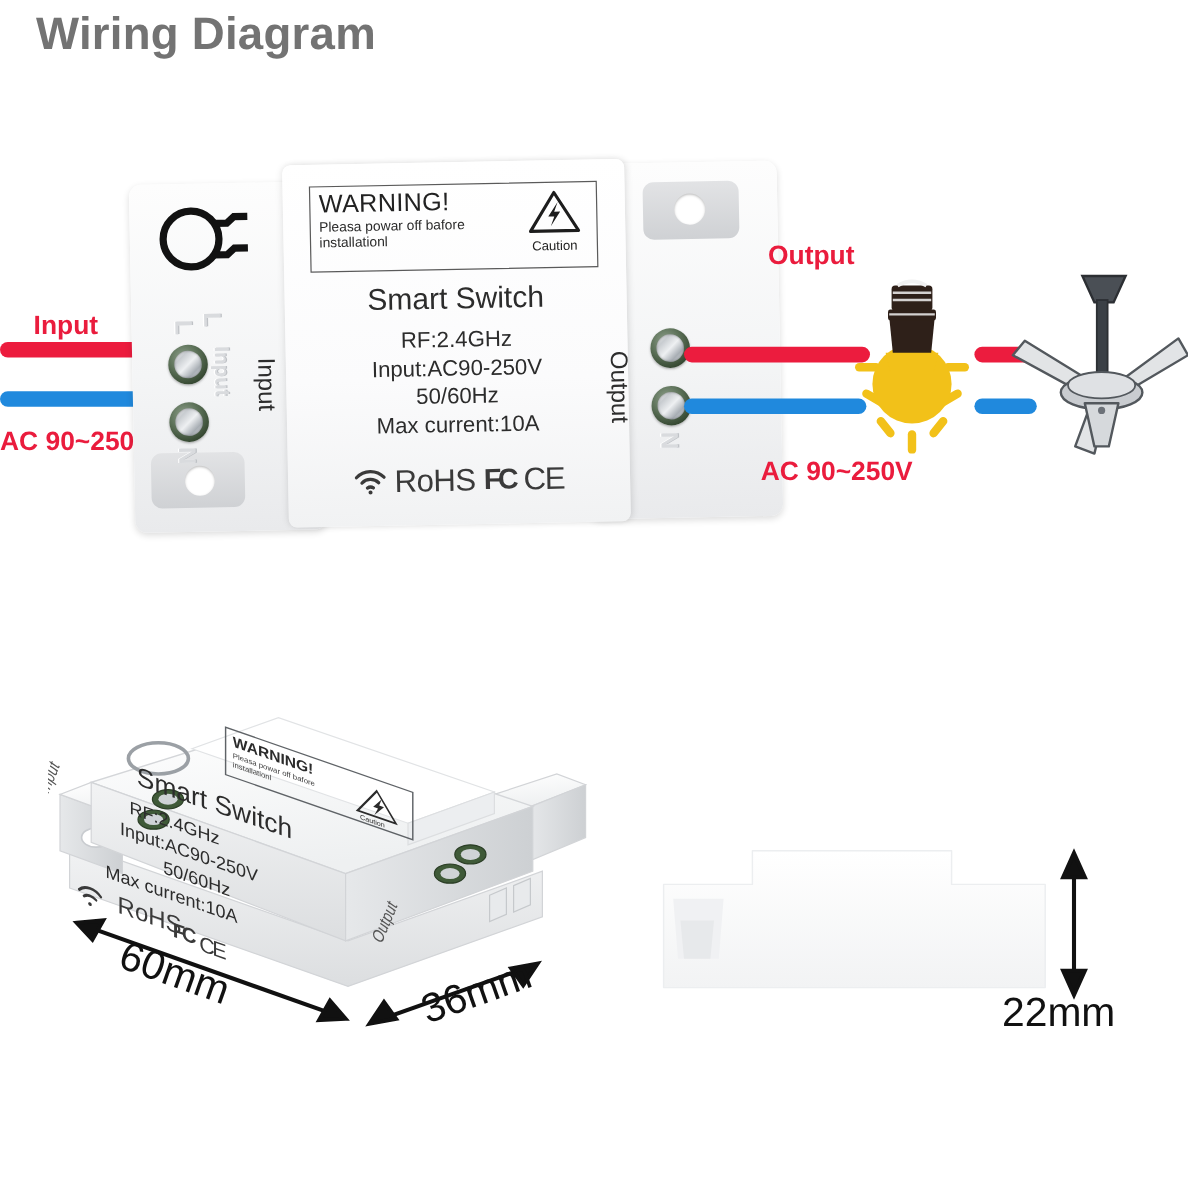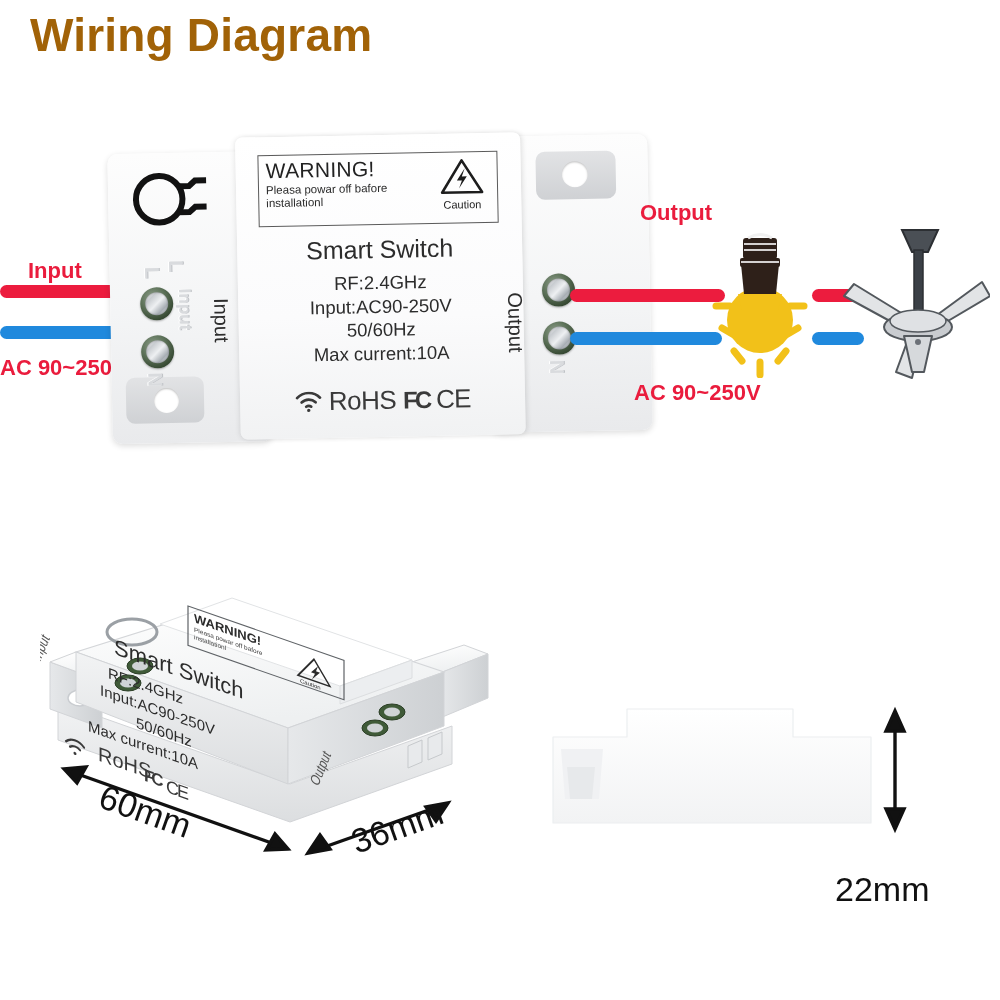--- a/index.html
+++ b/index.html
@@ -8,23 +8,23 @@
     background:#ffffff;
     font-family:"Liberation Sans", sans-serif;
     overflow:hidden;
     position:relative;
   }
   .abs{position:absolute;}
 
   
   #page-title{
     left:30px;top:8px;
-    font-size:46px;
+    font-size:38px;
     font-weight:700;
-    color:#a16207;
+    color:#737373;
     letter-spacing:.2px;
     white-space:nowrap;
   }
 
   
   .wire{height:13px;border-radius:2px;}
   .wire.red{background:#ec1c3e;}
   .wire.blue{background:#2089dd;}
   .wire-round{border-radius:7px;}
 
@@ -386,14 +386,14 @@
 
     <path d="M26 74 L68 74 L64 124 L30 124 Z" fill="#f0f1f3"></path>
     <path d="M32 92 L60 92 L57 124 L35 124 Z" fill="#e7e9eb"></path>
 
     <g stroke="#111" stroke-width="3.4" fill="#111">
       <line x1="360" y1="48" x2="360" y2="142"></line>
       <polygon points="360,36 351,56 369,56"></polygon>
       <polygon points="360,154 351,134 369,134"></polygon>
     </g>
   </svg>
-  <div class="dim-label" style="left:300px;top:150px;margin-top:45px;">22mm</div>
+  <div class="dim-label" style="left:300px;top:150px;">22mm</div>
 </div>
 
 </body></html>

